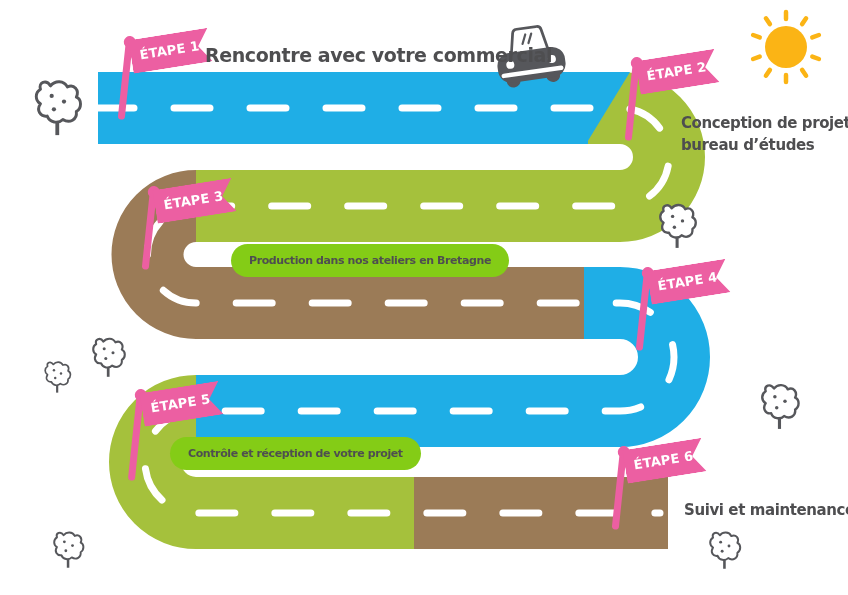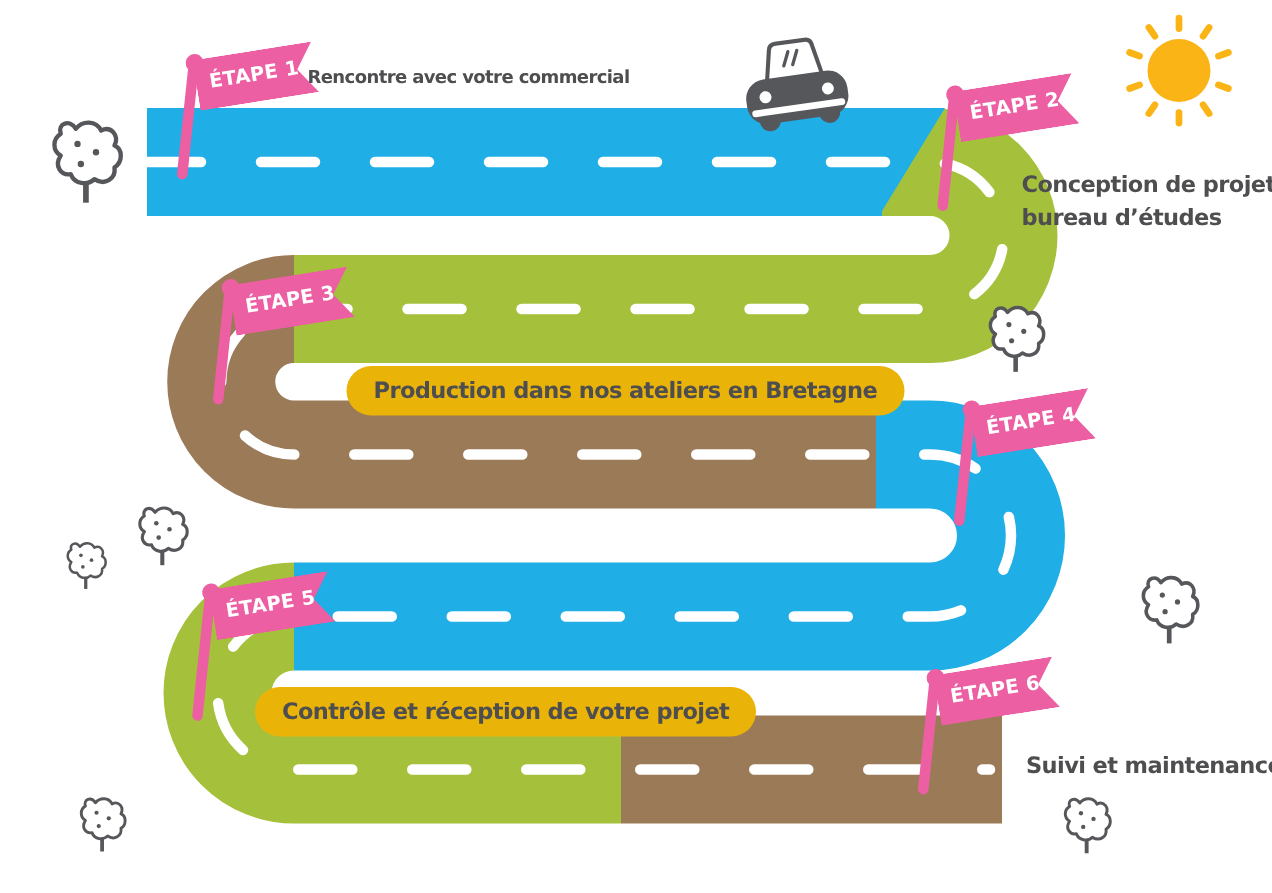--- a/index.html
+++ b/index.html
@@ -51,22 +51,22 @@
   .banner{position:absolute;left:5px;top:0;width:80px;height:34px;background:var(--flag-pink);
         clip-path:polygon(0 0,100% 0,85% 50%,100% 100%,0 100%);
         transform:rotate(-9deg);transform-origin:left center;
         color:#fff;font-weight:bold;font-size:13px;line-height:34px;
         padding-left:9px;letter-spacing:0.2px;white-space:nowrap}
 
   
   .step-desc{position:absolute;color:var(--text-dark);font-weight:bold;font-size:15px;
         letter-spacing:-0.4px;white-space:nowrap}
   .step-desc.multi span{display:block;line-height:22px}
-  .capsule{position:absolute;background:#eab308;border-radius:17px;height:33px;line-height:33px;
-        padding:0 18px;color:var(--text-dark);font-weight:bold;font-size:15px;
+  .capsule{position:absolute;background:#84cc16;border-radius:17px;height:33px;line-height:33px;
+        padding:0 18px;color:var(--text-dark);font-weight:bold;font-size:11px;
         letter-spacing:-0.4px;white-space:nowrap}
 </style>
 </head>
 <body>
 
 <div class="stage">
 
   <svg width="848" height="595" viewBox="0 0 848 595">
     <defs>
       <g id="tree-shape">
@@ -124,21 +124,21 @@
       <use href="#tree-shape" transform="translate(54,530) scale(0.74)"></use>
       <use href="#tree-shape" transform="translate(660,202) scale(0.90)"></use>
       <use href="#tree-shape" transform="translate(762,382) scale(0.92)"></use>
       <use href="#tree-shape" transform="translate(710,530) scale(0.76)"></use>
     </g>
   </svg>
 
   <div class="capsule" style="left:231px;top:244px">
     <span>Production dans nos ateliers en Bretagne</span>
   </div>
-  <div class="capsule" style="left:170px;top:458px">
+  <div class="capsule" style="left:170px;top:437px">
     <span>Contrôle et réception de votre projet</span>
   </div>
 
   <div class="flag" style="left:126px;top:40px">
     <div class="pole"></div>
     <div class="banner">
       <span>ÉTAPE 1</span>
     </div>
   </div>
   <div class="flag" style="left:633px;top:61px">
@@ -165,21 +165,21 @@
       <span>ÉTAPE 5</span>
     </div>
   </div>
   <div class="flag" style="left:620px;top:450px">
     <div class="pole"></div>
     <div class="banner">
       <span>ÉTAPE 6</span>
     </div>
   </div>
 
-  <div class="step-desc" style="left:205px;top:44px;font-size:12px">Rencontre avec votre commercial</div>
+  <div class="step-desc" style="left:205px;top:44px;font-size:19px">Rencontre avec votre commercial</div>
 
   <div class="step-desc multi" style="left:681px;top:112px">
     <span>Conception de projet</span>
     <span>bureau d’études</span>
   </div>
 
 
   <div class="step-desc" style="left:684px;top:501px">Suivi et maintenance</div>
 
 </div>

